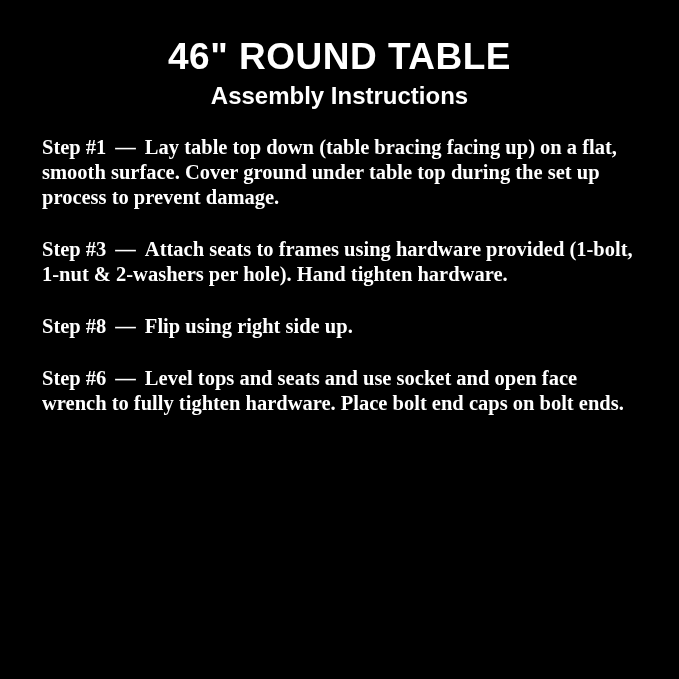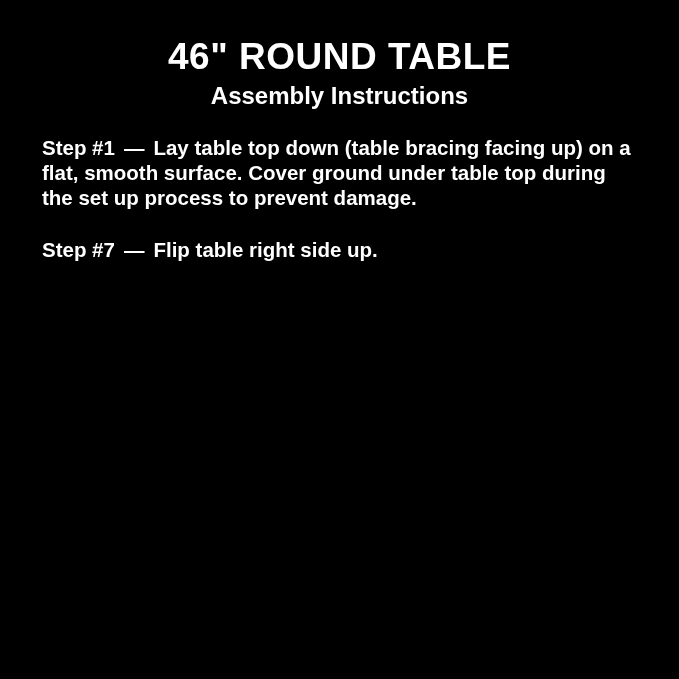--- a/index.html
+++ b/index.html
@@ -35,37 +35,40 @@
   }
   .steps {
     margin-top: 26px;
     padding: 0 40px 0 42px;
   }
   .step {
     font-size: 20.5px;
     line-height: 25px;
     margin: 0 0 27px 0;
     text-align: left;
+    font-family: Liberation Serif, serif;
   }
   .step .dash {
     display: inline-block;
     margin: 0 9px;
   }
 </style>
 </head>
 <body>
 
 <div class="card">
   <div class="header">
     <h1 class="title">46" ROUND TABLE</h1>
     <h2 class="subtitle">Assembly Instructions</h2>
   </div>
 
   <div class="steps">
     <p class="step"><span>Step #1</span><span class="dash">—</span><span>Lay table top down (table bracing facing up) on a flat, smooth surface. Cover ground under table top during the set up process to prevent damage.</span></p>
 
 
+    <p class="step"><span>Step #3</span><span class="dash">—</span><span>Attach seats to frames using hardware provided (1-bolt, 1-nut &amp; 2-washers per hole). Hand tighten hardware.</span></p>
 
 
-    <p class="step"><span>Step #7</span><span class="dash">—</span><span>Flip table right side up.</span></p>
+    <p class="step"><span>Step #8</span><span class="dash">—</span><span>Flip using right side up.</span></p>
 
+    <p class="step"><span>Step #6</span><span class="dash">—</span><span>Level tops and seats and use socket and open face wrench to fully tighten hardware. Place bolt end caps on bolt ends.</span></p>
   </div>
 </div>
 
 </body></html>

